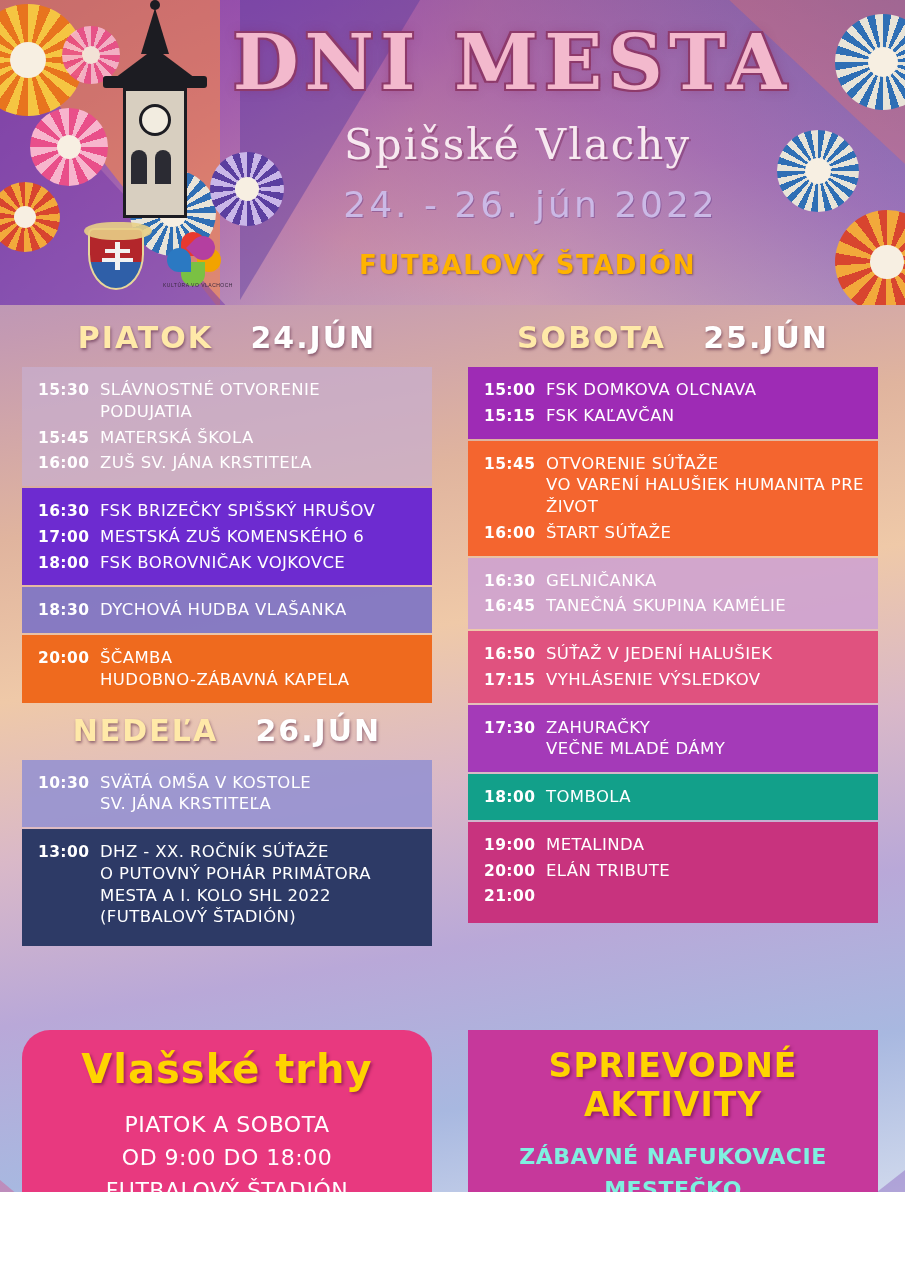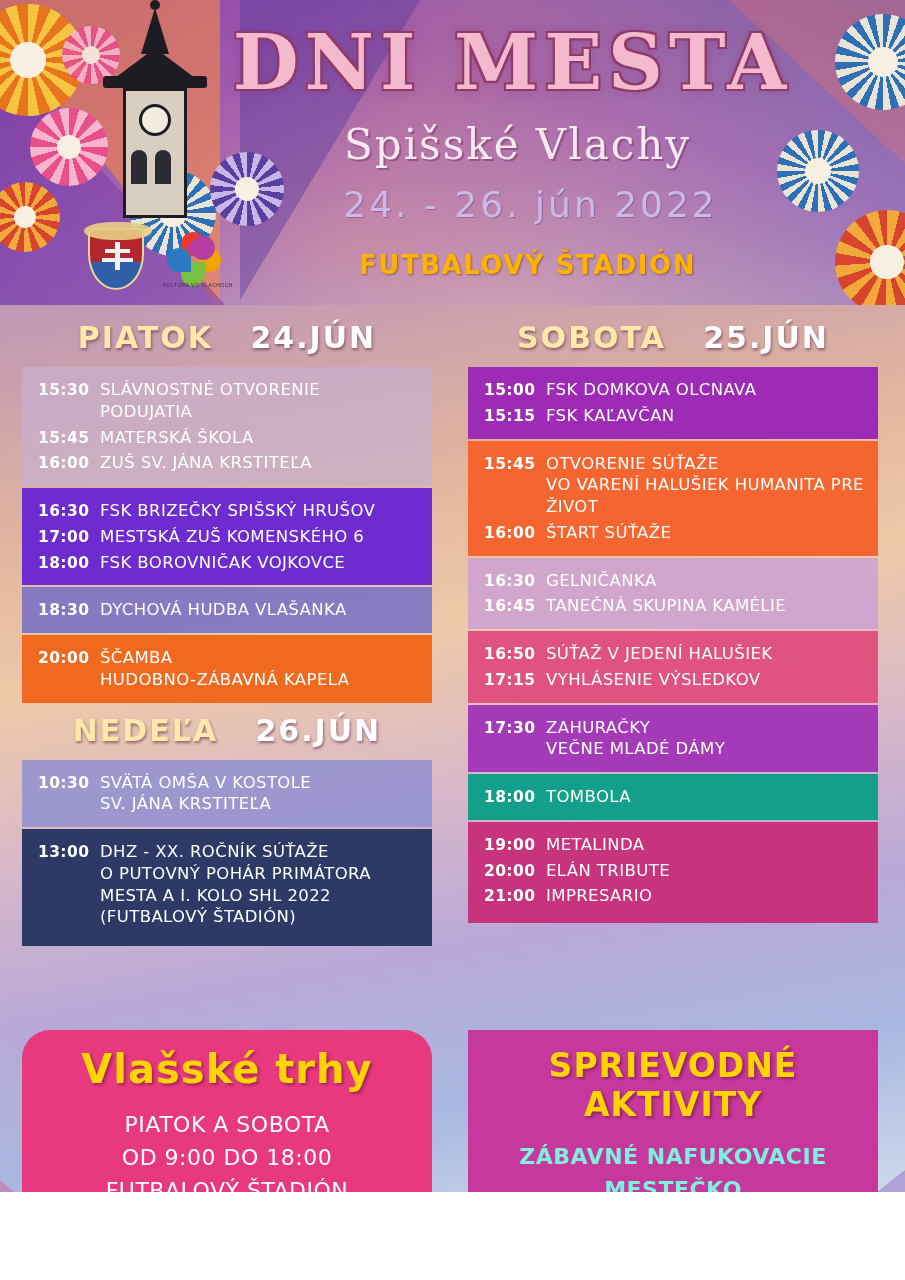--- a/index.html
+++ b/index.html
@@ -488,21 +488,20 @@
         <div class="row">
           <span class="t">19:00</span>
           <span class="n">METALINDA</span>
         </div>
         <div class="row">
           <span class="t">20:00</span>
           <span class="n">ELÁN TRIBUTE</span>
         </div>
         <div class="row">
           <span class="t">21:00</span>
-          <span class="n">IMPRESARIO</span>
         </div>
       </div>
     </div>
   </div>
 
   <div class="bottom">
     <div class="box box-left">
       <h2>Vlašské trhy</h2>
       <p>PIATOK A SOBOTA</p>
       <p>OD 9:00 DO 18:00</p>

